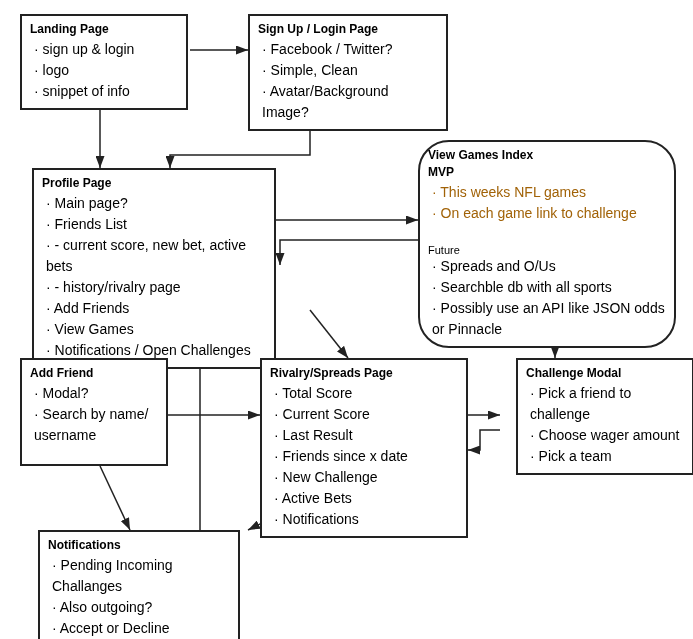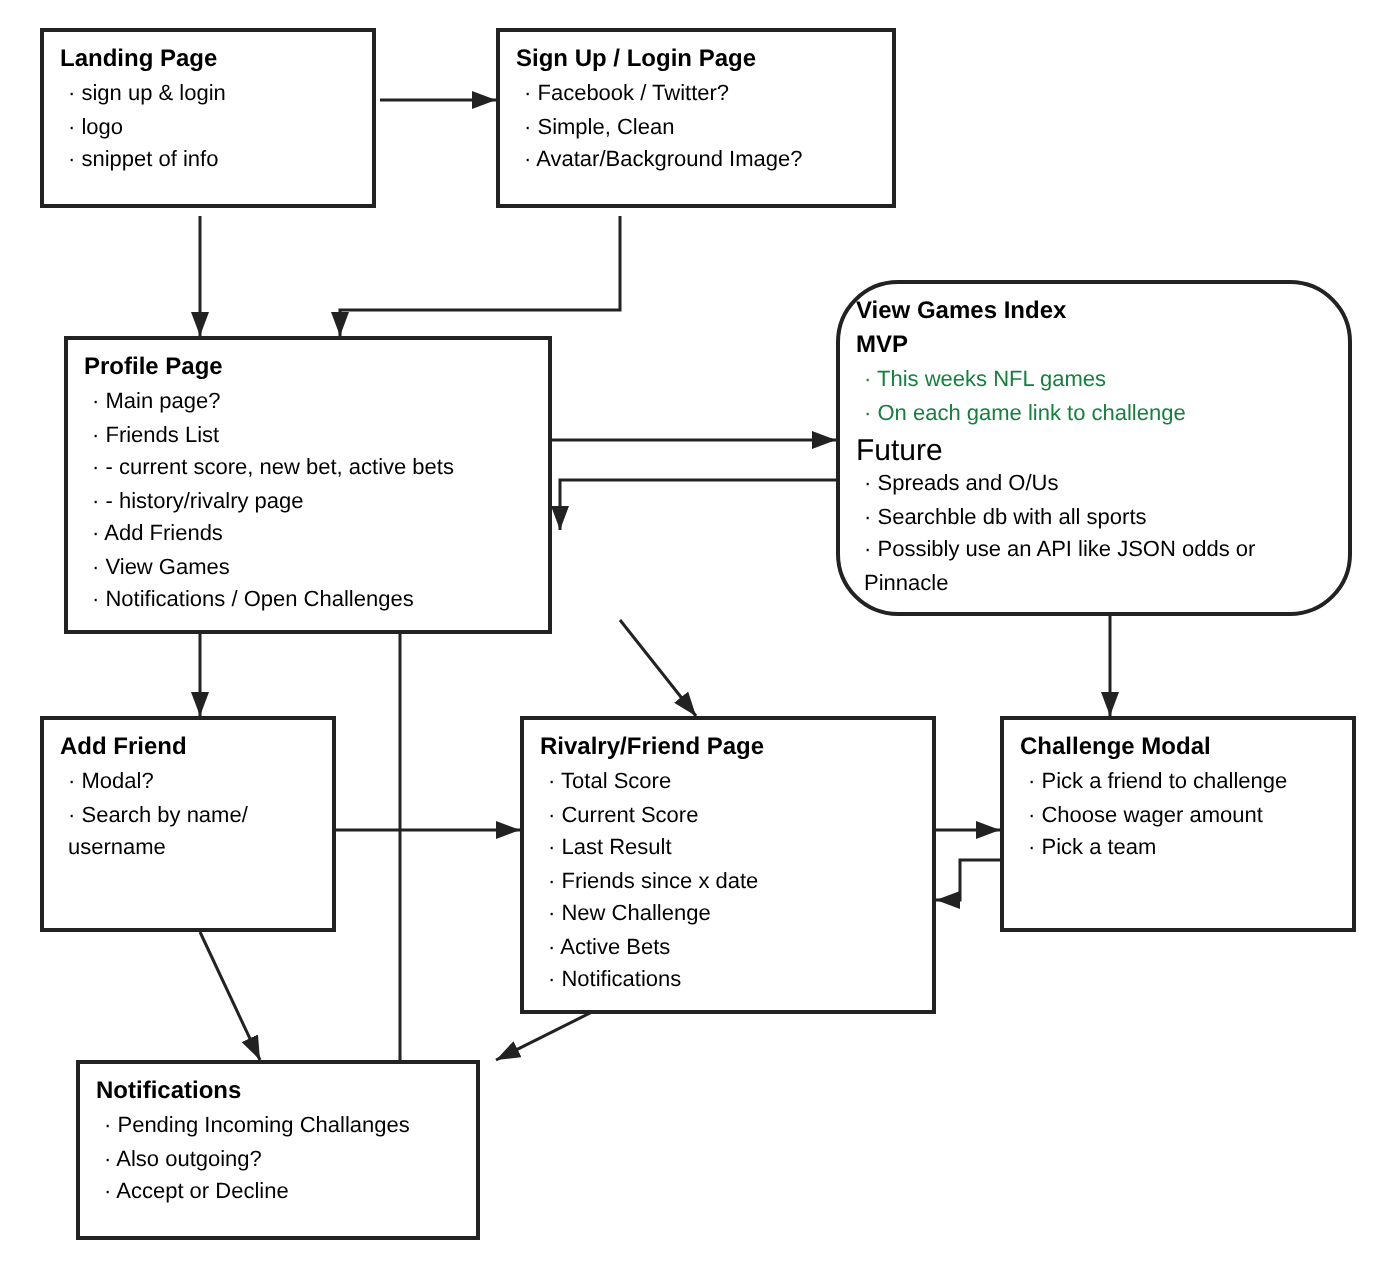--- a/index.html
+++ b/index.html
@@ -31,21 +31,21 @@
     }
     .box ul {
       list-style: none;
       padding-left: 4px;
     }
     .box ul li::before {
       content: "· ";
     }
     .box ul li {
       line-height: 1.5;
-      font-size: 11px;
+      font-size: 14px;
     }
     
     .arrows-svg {
       position: absolute;
       top: 0; left: 0;
       width: 693px;
       height: 639px;
       pointer-events: none;
     }
     .arrow-line {
@@ -123,54 +123,54 @@
       <li>- history/rivalry page</li>
       <li>Add Friends</li>
       <li>View Games</li>
       <li>Notifications / Open Challenges</li>
     </ul>
   </div>
 
   <div class="box" style="left:418px; top:140px; width:258px; min-height:150px;border-radius:31px;">
     <div class="box-title">View Games Index</div>
     <div class="box-title">MVP</div>
-    <ul style="color:#15803d;">
+    <ul style="color:#a16207;">
       <li>This weeks NFL games</li>
       <li>On each game link to challenge</li>
     </ul>
-    <div style="margin-top:2px; font-size:15px;">Future</div>
+    <div style="margin-top:20px; font-size:11px;">Future</div>
     <ul>
       <li>Spreads and O/Us</li>
       <li>Searchble db with all sports</li>
       <li>Possibly use an API like JSON odds or Pinnacle</li>
     </ul>
   </div>
 
   <div class="box" style="left:20px; top:358px; width:148px; min-height:108px;">
     <div class="box-title">Add Friend</div>
     <ul>
       <li>Modal?</li>
       <li>Search by name/ username</li>
     </ul>
   </div>
 
   <div class="box" style="left:260px; top:358px; width:208px; min-height:122px;">
-    <div class="box-title">Rivalry/Friend Page</div>
+    <div class="box-title">Rivalry/Spreads Page</div>
     <ul>
       <li>Total Score</li>
       <li>Current Score</li>
       <li>Last Result</li>
       <li>Friends since x date</li>
       <li>New Challenge</li>
       <li>Active Bets</li>
       <li>Notifications</li>
     </ul>
   </div>
 
-  <div class="box" style="left:500px; top:358px; width:178px; min-height:108px;">
+  <div class="box" style="left:516px; top:358px; width:178px; min-height:108px;">
     <div class="box-title">Challenge Modal</div>
     <ul>
       <li>Pick a friend to challenge</li>
       <li>Choose wager amount</li>
       <li>Pick a team</li>
     </ul>
   </div>
 
   <div class="box" style="left:38px; top:530px; width:202px; min-height:90px;">
     <div class="box-title">Notifications</div>

